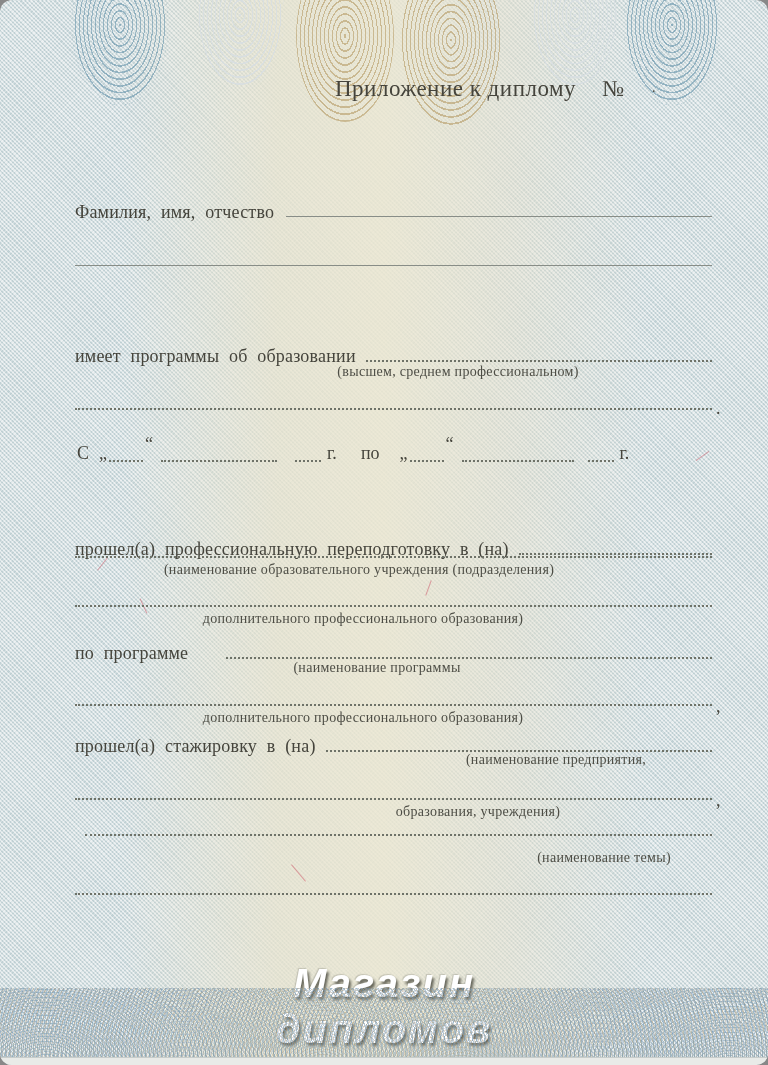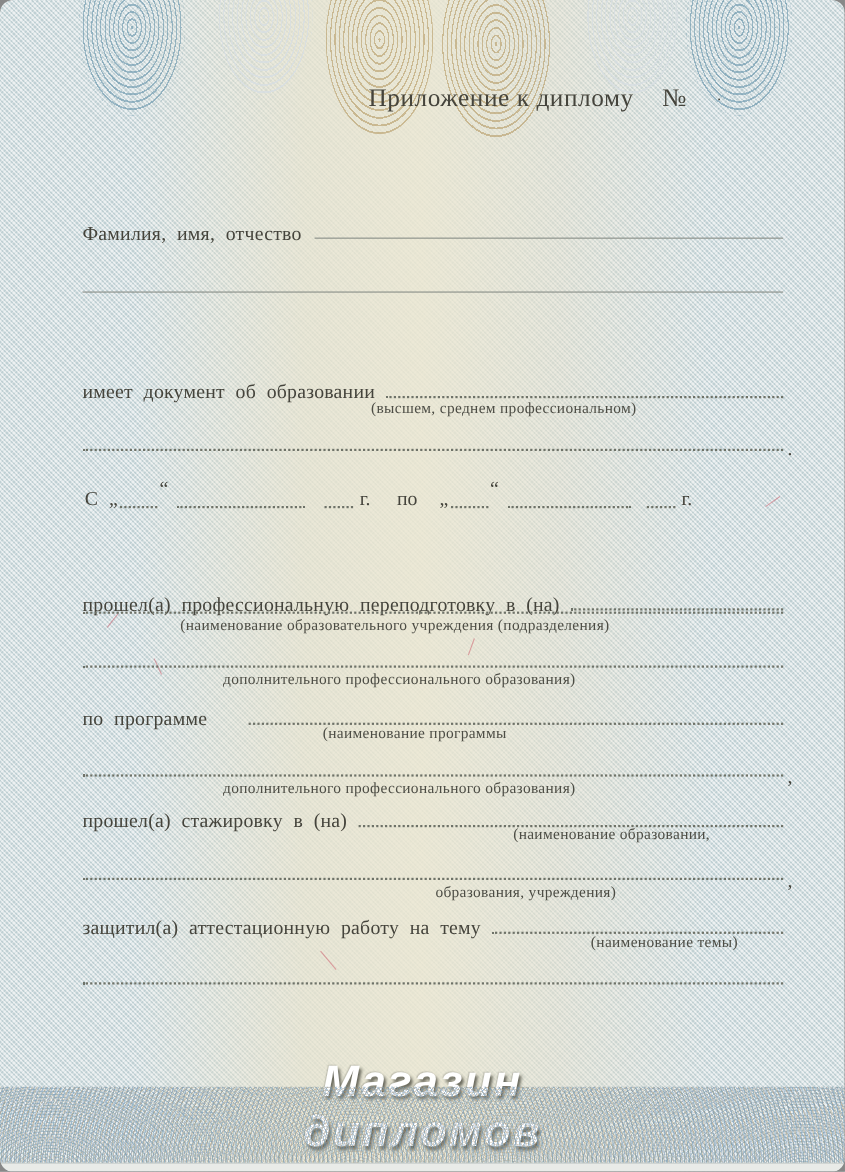--- a/index.html
+++ b/index.html
@@ -82,21 +82,21 @@
   <span class="stray-dot">.</span>
 
   <div class="row" style="top:203px;">
     <span class="lbl">Фамилия, имя, отчество</span>
     <span class="solidline"></span>
   </div>
 
   <div class="fullline" style="top:265px;"></div>
 
   <div class="row" style="top:347px;">
-    <span class="lbl">имеет документ об образовании</span>
+    <span class="lbl">имеет программы об образовании</span>
     <span class="dotline"></span>
   </div>
   <div class="caption" style="left:458px;top:364px;">(высшем, среднем профессиональном)</div>
 
   <div class="fulldots" style="top:408px;"></div>
   <span class="trail" style="left:716px;top:408px;">.</span>
 
   <div class="row drow" style="top:444px;">
     <span class="w">С</span>
     <span class="w" style="margin-left:8px;">„</span>
@@ -131,28 +131,27 @@
   <div class="caption" style="left:377px;top:660px;">(наименование программы</div>
 
   <div class="fulldots" style="top:704px;"></div>
   <span class="trail" style="left:716px;top:706px;">,</span>
   <div class="caption" style="left:363px;top:710px;">дополнительного профессионального образования)</div>
 
   <div class="row" style="top:737px;justify-content:space-between;">
     <span class="lbl">прошел(а) стажировку в (на)</span>
     <span class="dotline"></span>
   </div>
-  <div class="caption" style="left:556px;top:752px;">(наименование образовании,</div>
+  <div class="caption" style="left:556px;top:752px;">(наименование предприятия,</div>
 
   <div class="fulldots" style="top:798px;"></div>
   <span class="trail" style="left:716px;top:800px;">,</span>
   <div class="caption" style="left:478px;top:804px;">образования, учреждения)</div>
 
   <div class="row" style="top:834px;">
-    <span class="lbl">защитил(а) аттестационную работу на тему</span>
     <span class="dotline"></span>
   </div>
   <div class="caption" style="left:604px;top:850px;">(наименование темы)</div>
 
   <div class="fulldots" style="top:893px;"></div>
 
   <div class="watermark">
     <div>Магазин</div>
     <div>дипломов</div>
   </div>

